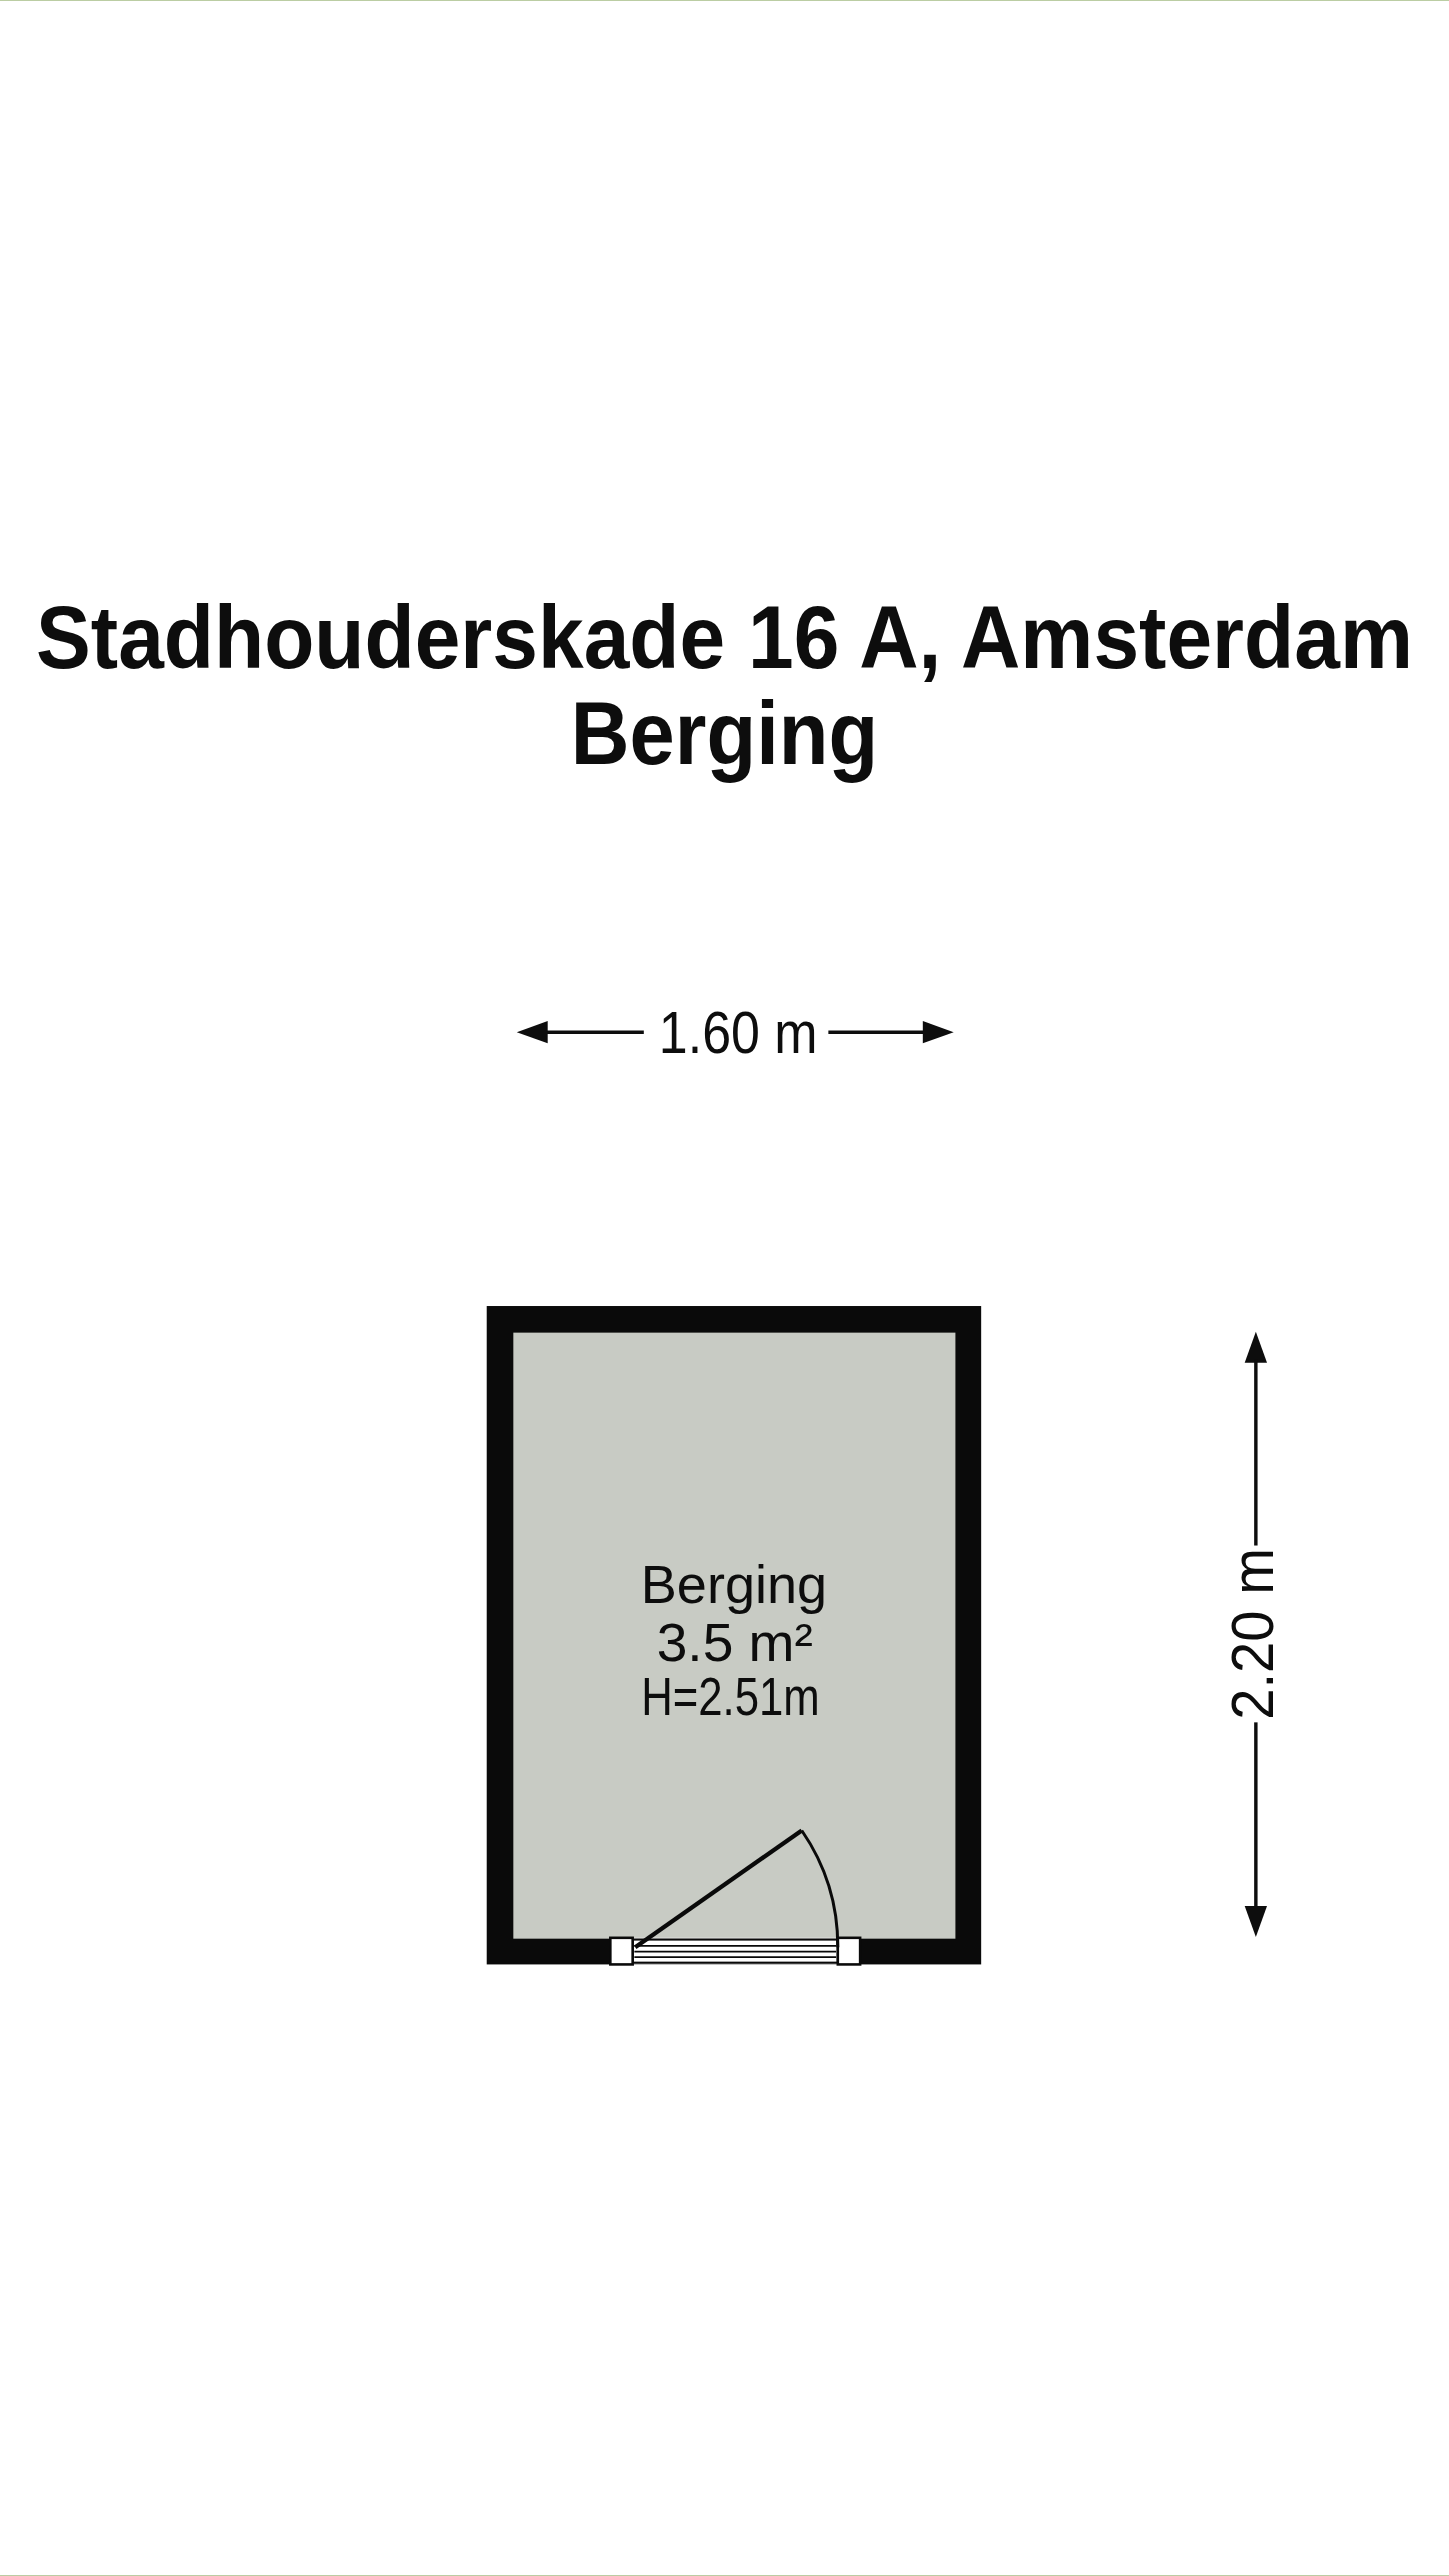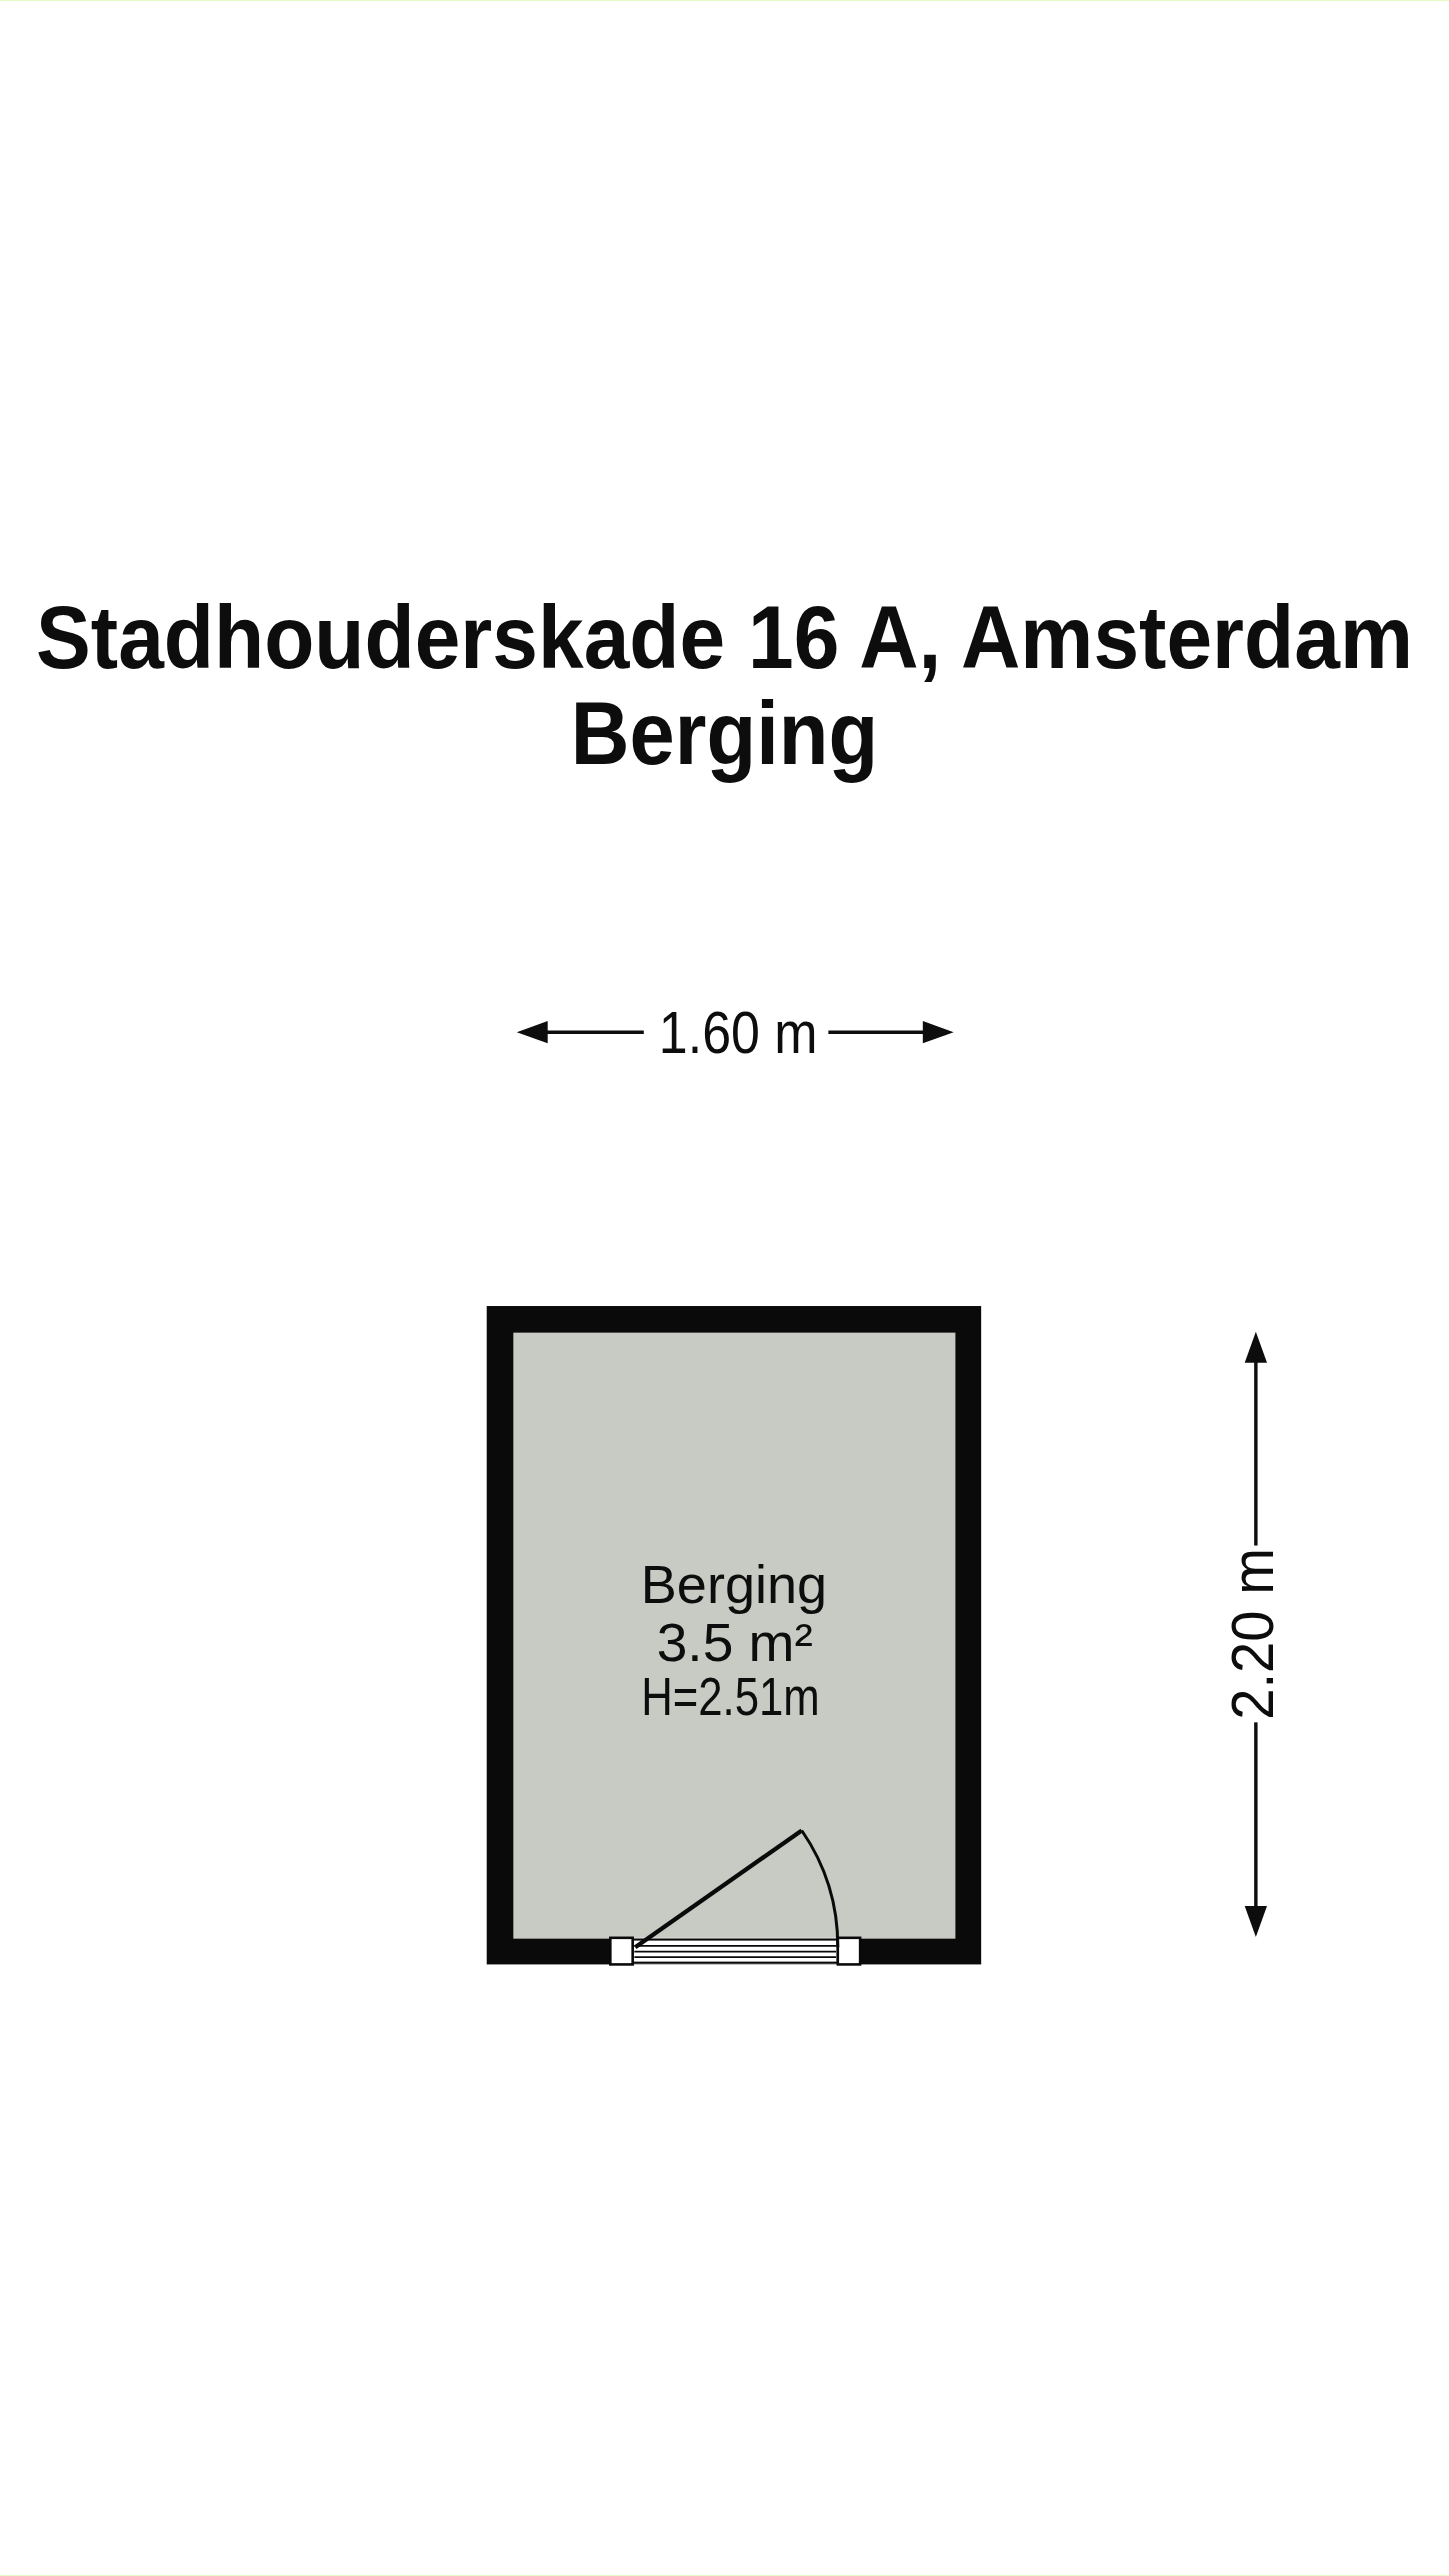--- a/index.html
+++ b/index.html
@@ -4,21 +4,21 @@
 <style>
   html, body {
     margin: 0;
     padding: 0;
     background: #ffffff;
   }
   .page {
     position: relative;
     width: 1449px;
     height: 2576px;
-    background: #bef264;
+    background: #4d7c0f;
     overflow: hidden;
   }
   svg {
     position: absolute;
     top: 0;
     left: 0;
     display: block;
   }
   text {
     font-family: "Liberation Sans", "DejaVu Sans", sans-serif;

